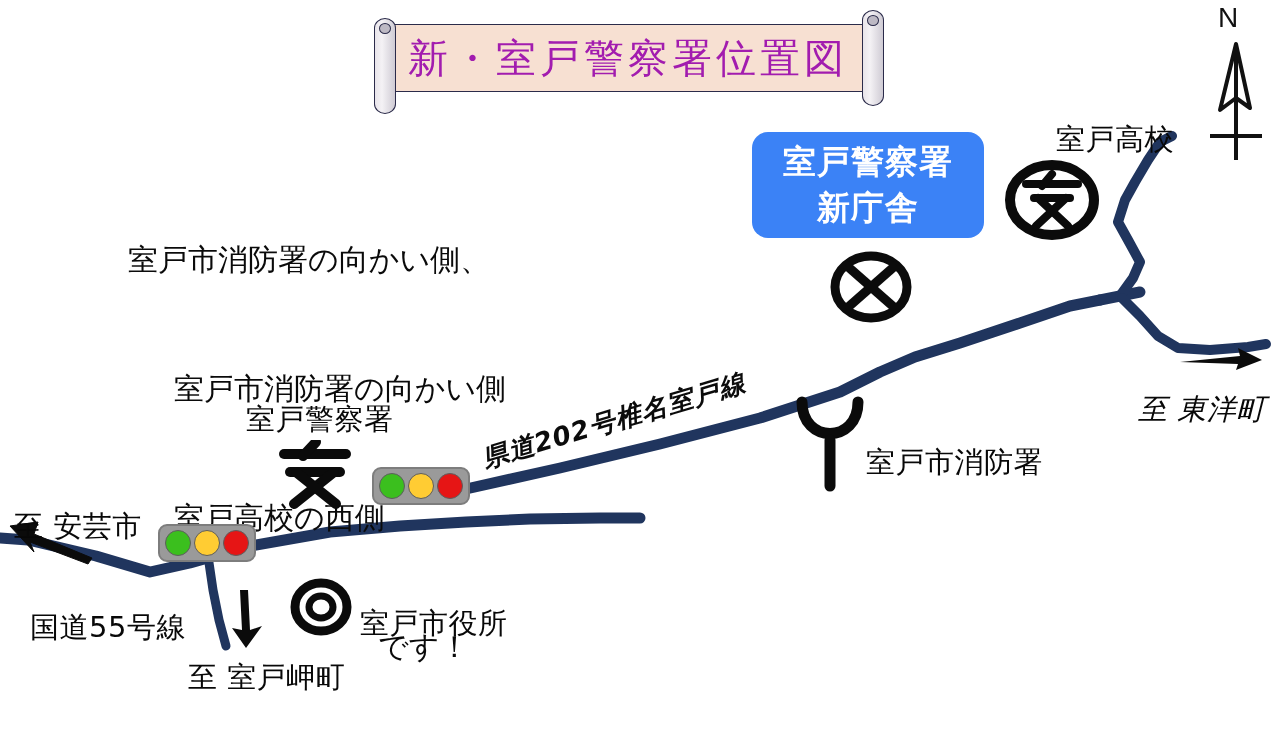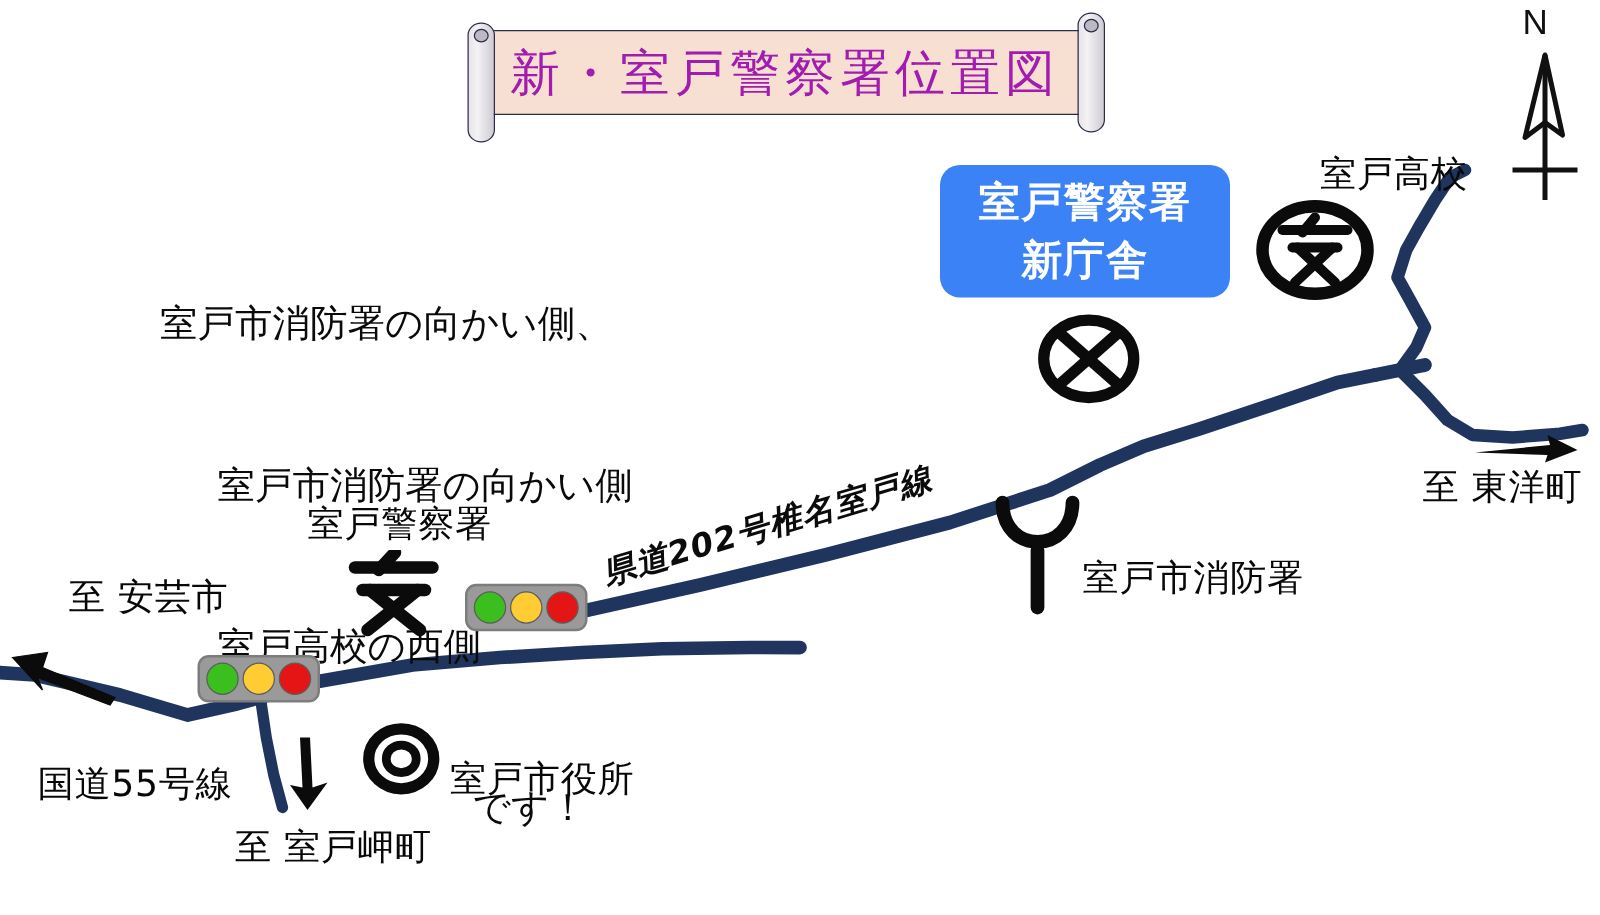--- a/index.html
+++ b/index.html
@@ -156,26 +156,26 @@
     font-style: italic;
     font-weight: bold;
     color: #0b0b0b;
     transform: rotate(-16.5deg);
     transform-origin: left top;
     white-space: nowrap;
     letter-spacing: 1px;
   }
 
   
-  #label-aki      { left: 14px;   top: 458px; margin-left: 41px; }
+  #label-aki      { left: 14px;   top: 507px; }
   #label-r55      { left: 30px;   top: 608px; }
   #label-cape     { left: 188px;  top: 658px; }
   #label-cityhall { left: 360px;  top: 604px; }
   #label-fire     { left: 866px;  top: 443px; }
-  #label-toyo     { left: 1138px; top: 370px; }
+  #label-toyo     { left: 1138px; top: 390px; font-style: italic; }
   #label-hs       { left: 1008px; top: 120px; margin-left: 48px; }
   #label-elem     { left: 246px;  top: 400px; }
 </style>
 </head>
 <body>
 
 <div id="stage">
 
   <svg class="abs" style="left:0;top:0;" width="1280" height="732" viewBox="0 0 1280 732">
     <g fill="none" stroke="#20355e" stroke-linecap="round" stroke-linejoin="round">

